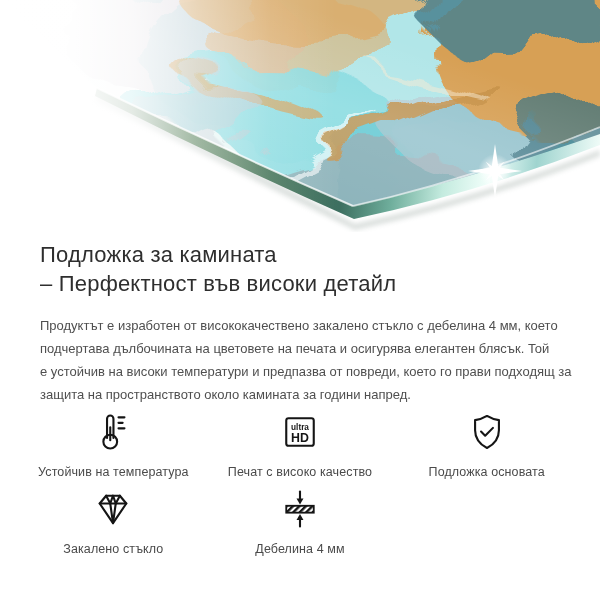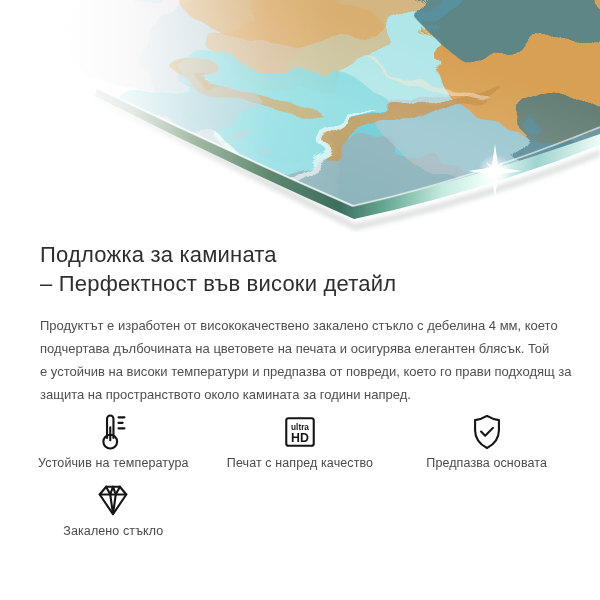--- a/index.html
+++ b/index.html
@@ -9,21 +9,21 @@
   .hero svg { display:block; }
   .content { padding:0 40px; }
   h1 { margin:8px 0 0; font-family:Liberation Sans, sans-serif; font-weight:400;
        font-size:22px; line-height:29px; color:#2e2e2e; letter-spacing:0.2px; }
   .h-line { display:block; }
   .body-text { margin-top:16px; font-size:13px; line-height:23px; color:#4f4f4f; }
   .body-text div { white-space:nowrap; }
   .features { display:grid; grid-template-columns:repeat(3,1fr); row-gap:8px; margin:4px -20px 0; }
   .feature { display:flex; flex-direction:column; align-items:center; }
   .icon-wrap { height:46px; display:flex; align-items:flex-start; justify-content:center; }
-  .feature-label { font-size:12.5px; color:#4a4a4a; letter-spacing:0.1px; }
+  .feature-label { margin-top:9px; font-size:12.5px; color:#4a4a4a; letter-spacing:0.1px; }
   .fi { stroke:#151515; fill:none; stroke-width:2.3; stroke-linecap:round; stroke-linejoin:round; }
   .fi-fill { fill:#151515; stroke:none; }
   .fi-text { fill:#151515; font-family:"Liberation Sans", sans-serif; font-weight:bold; }
 </style>
 </head>
 <body>
 
 <div class="page">
 
   <div class="hero">
@@ -143,42 +143,60 @@
       </div>
 
       <div class="feature">
         <div class="icon-wrap">
           <svg width="44" height="44" viewBox="0 0 48 48">
             <rect class="fi" x="9" y="9" width="30" height="30" rx="2.5"></rect>
             <text class="fi-text" x="24" y="21.5" text-anchor="middle" font-size="9">ultra</text>
             <text class="fi-text" x="24" y="34.5" text-anchor="middle" font-size="13.5">HD</text>
           </svg>
         </div>
-        <div class="feature-label">Печат с напред качество</div>
+        <div class="feature-label">Печат с високо качество</div>
       </div>
 
       <div class="feature">
         <div class="icon-wrap">
           <svg width="44" height="44" viewBox="0 0 48 48">
             <path class="fi" d="M 24 6.5 C 28 9 33 10.5 37 11 V 22 C 37 31 31.5 37.5 24 41.5 C 16.5 37.5 11 31 11 22 V 11 C 15 10.5 20 9 24 6.5 Z"></path>
             <path class="fi" d="M 17.5 23.5 L 22 28 L 30.5 19.5"></path>
           </svg>
         </div>
-        <div class="feature-label">Предпазва основата</div>
+        <div class="feature-label">Подложка основата</div>
       </div>
 
       <div class="feature">
         <div class="icon-wrap">
           <svg width="44" height="44" viewBox="0 0 48 48">
             <path class="fi" d="M 9.5 18 L 16.5 9.5 H 31.5 L 38.5 18 L 24 39.5 Z"></path>
             <line class="fi" x1="9.5" y1="18" x2="38.5" y2="18"></line>
             <path class="fi" d="M 16.5 9.5 L 21 18 L 24 9.5 L 27 18 L 31.5 9.5"></path>
             <path class="fi" d="M 21 18 L 24 39.5 L 27 18"></path>
           </svg>
         </div>
         <div class="feature-label">Закалено стъкло</div>
       </div>
 
 
+      <div class="feature">
+        <div class="icon-wrap">
+          <svg width="44" height="44" viewBox="0 0 48 48">
+            <defs>
+              <pattern id="hatchP" width="5" height="5" patternUnits="userSpaceOnUse" patternTransform="rotate(45)">
+                <rect width="5" height="5" fill="#ffffff"></rect>
+                <rect width="2.6" height="5" fill="#151515"></rect>
+              </pattern>
+            </defs>
+            <rect x="9" y="20.5" width="30" height="7.5" fill="url(#hatchP)" stroke="#151515" stroke-width="2"></rect>
+            <line class="fi" x1="24" y1="5" x2="24" y2="12.5"></line>
+            <path class="fi-fill" d="M 24 19 L 20.2 12.5 H 27.8 Z"></path>
+            <line class="fi" x1="24" y1="43" x2="24" y2="35.5"></line>
+            <path class="fi-fill" d="M 24 29.5 L 20.2 36 H 27.8 Z"></path>
+          </svg>
+        </div>
+        <div class="feature-label">Дебелина 4 мм</div>
+      </div>
 
     </div>
   </div>
 </div>
 
 </body></html>

